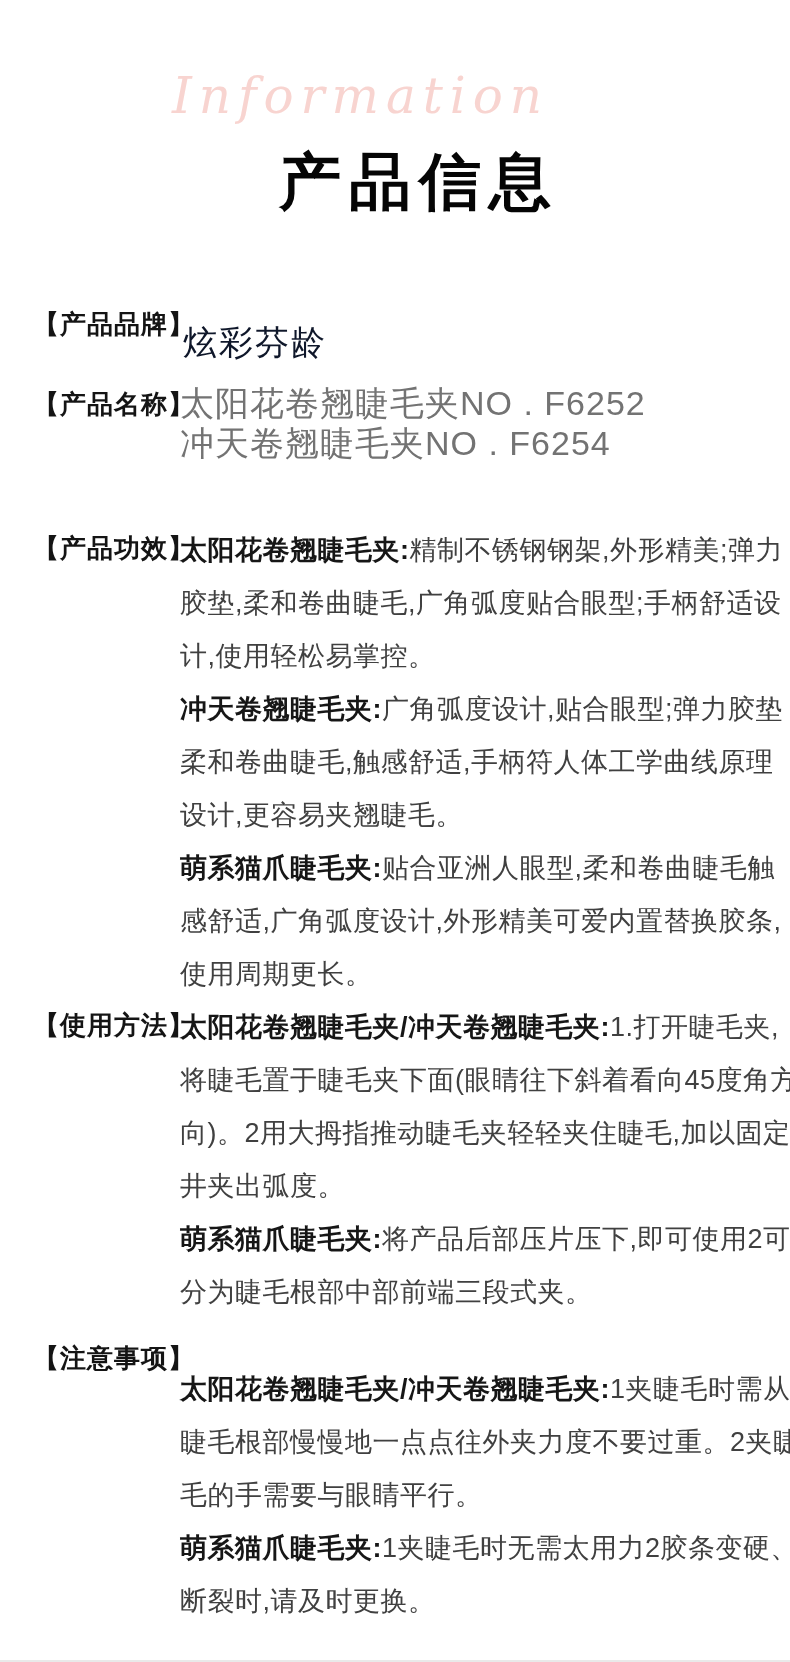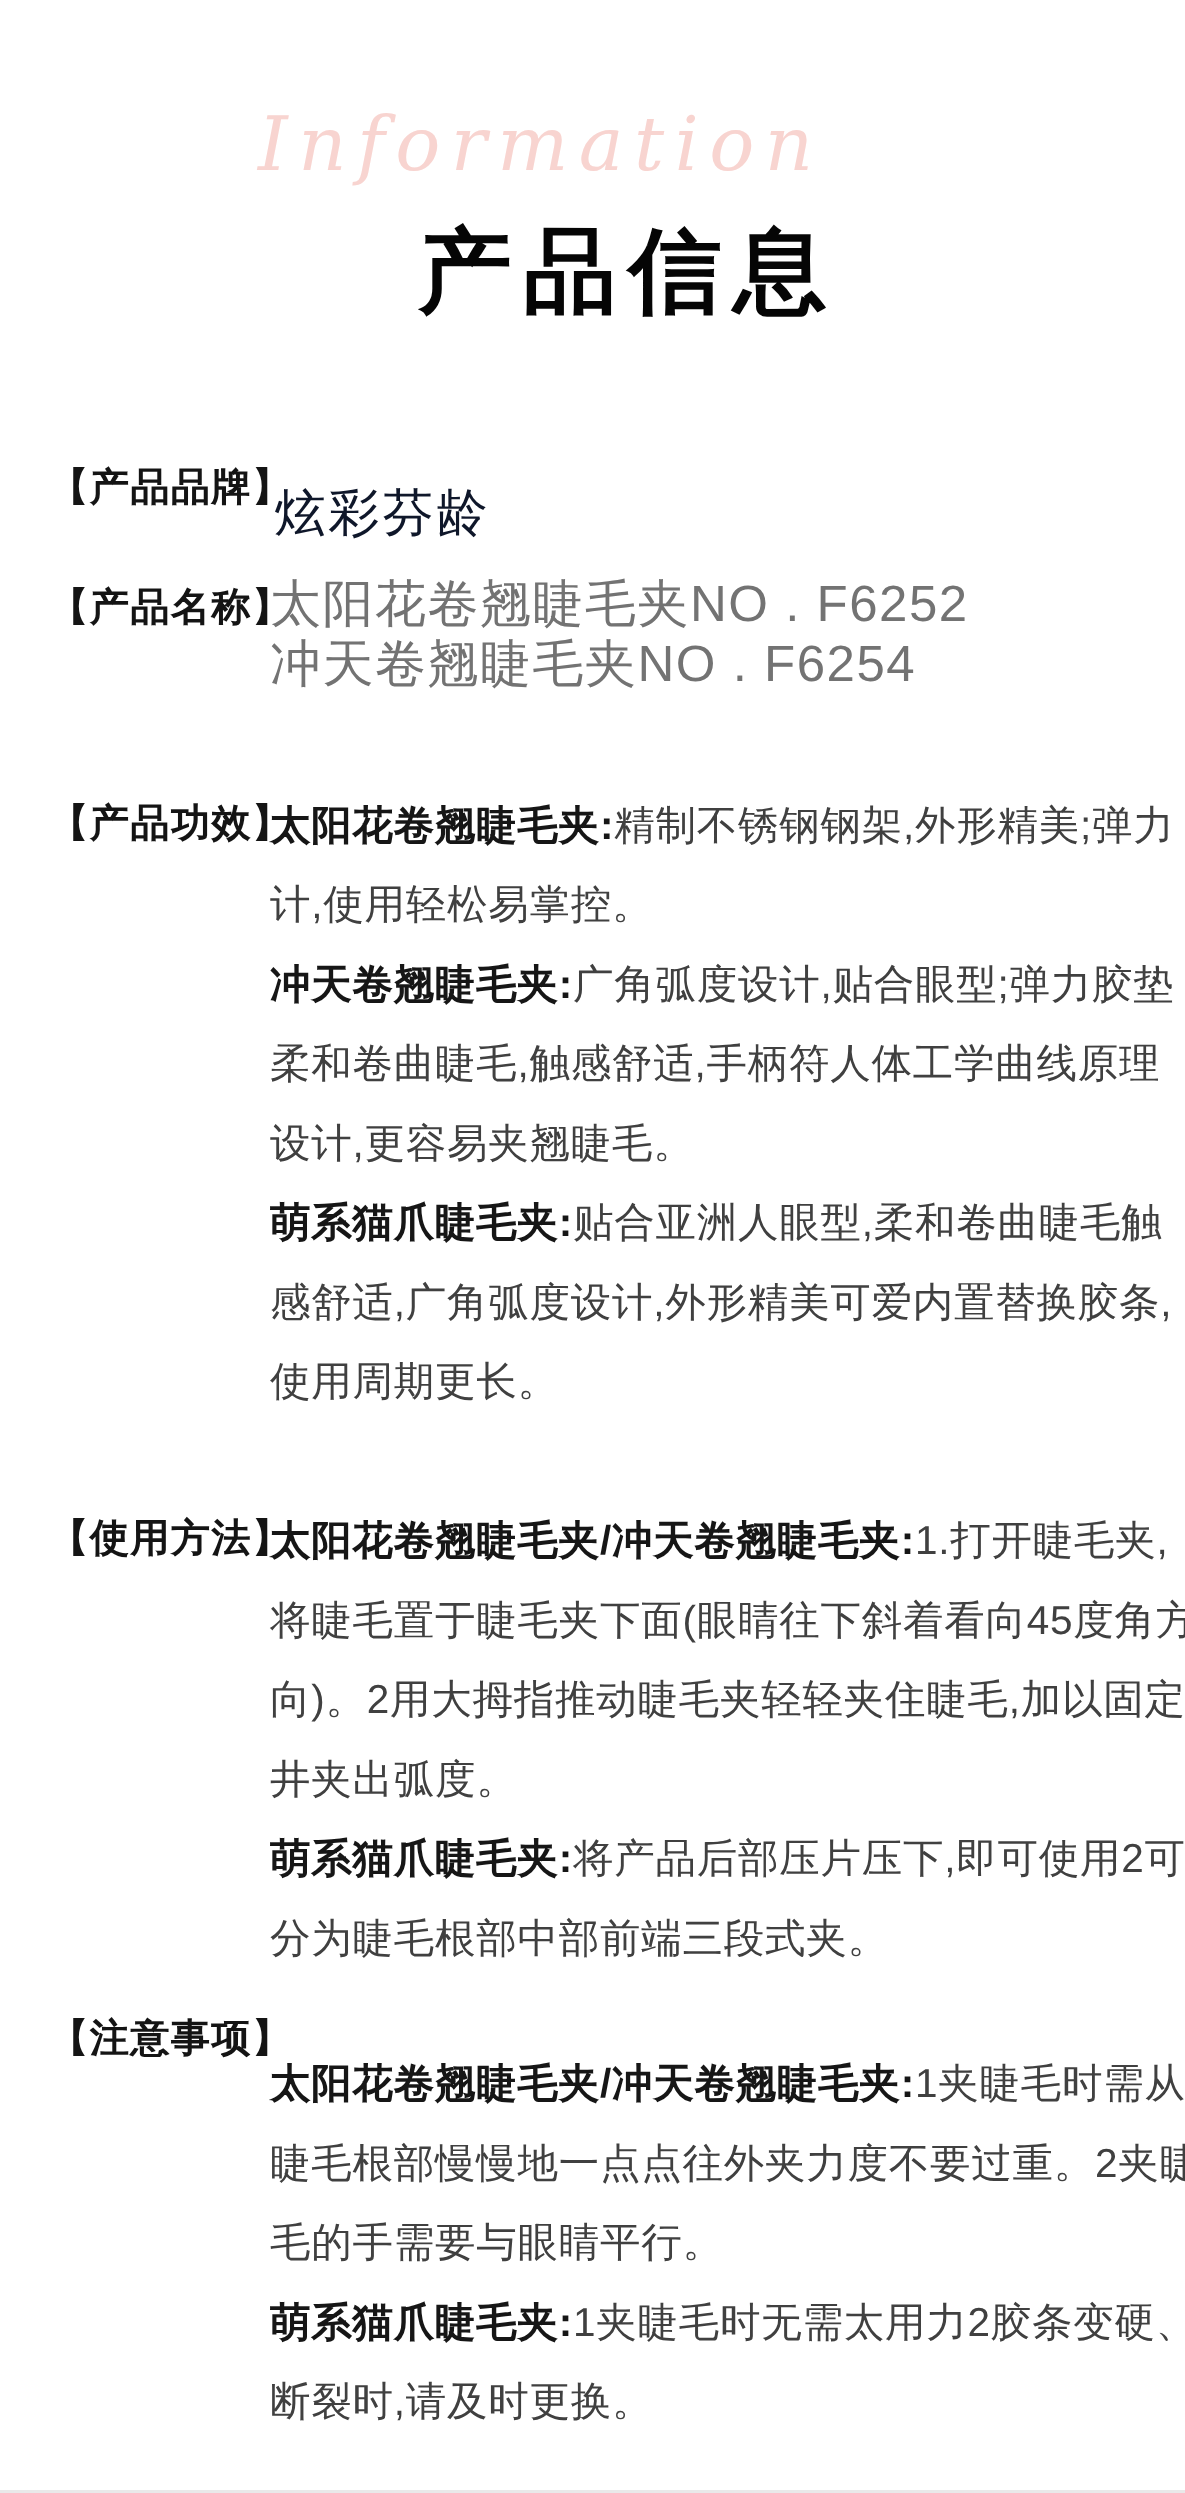--- a/index.html
+++ b/index.html
@@ -117,20 +117,21 @@
 
   <div class="bracket-label name-label">【产品名称】</div>
   <div class="name-lines" id="name-lines">
       <div class="name-line">太阳花卷翘睫毛夹NO . F6252</div>
       <div class="name-line">冲天卷翘睫毛夹NO . F6254</div>
     </div>
 
   <div class="bracket-label effect-label">【产品功效】</div>
   <div class="section-body effect-body">
       <div class="tline"><span class="runin">太阳花卷翘睫毛夹:</span><span>精制不锈钢钢架,外形精美;弹力</span></div>
+      <div class="tline"><span>胶垫,柔和卷曲睫毛,广角弧度贴合眼型;手柄舒适设</span></div>
       <div class="tline"><span>计,使用轻松易掌控。</span></div>
       <div class="tline"><span class="runin">冲天卷翘睫毛夹:</span><span>广角弧度设计,贴合眼型;弹力胶垫</span></div>
       <div class="tline"><span>柔和卷曲睫毛,触感舒适,手柄符人体工学曲线原理</span></div>
       <div class="tline"><span>设计,更容易夹翘睫毛。</span></div>
       <div class="tline"><span class="runin">萌系猫爪睫毛夹:</span><span>贴合亚洲人眼型,柔和卷曲睫毛触</span></div>
       <div class="tline"><span>感舒适,广角弧度设计,外形精美可爱内置替换胶条,</span></div>
       <div class="tline"><span>使用周期更长。</span></div>
     </div>
 
   <div class="bracket-label usage-label">【使用方法】</div>

